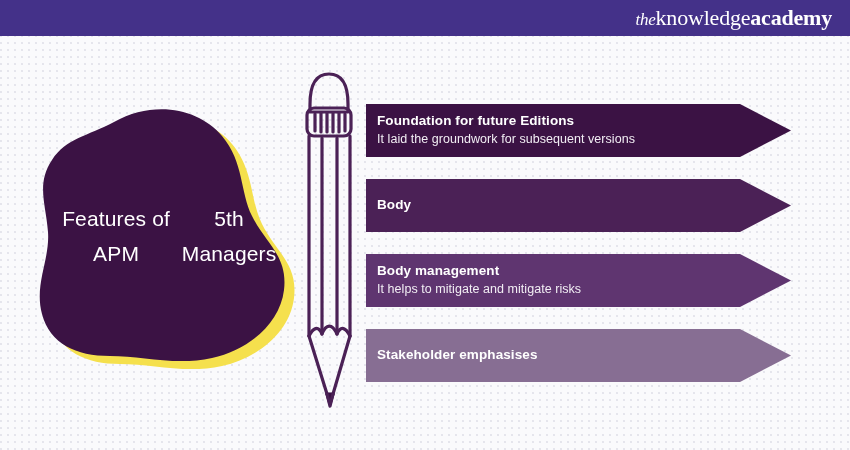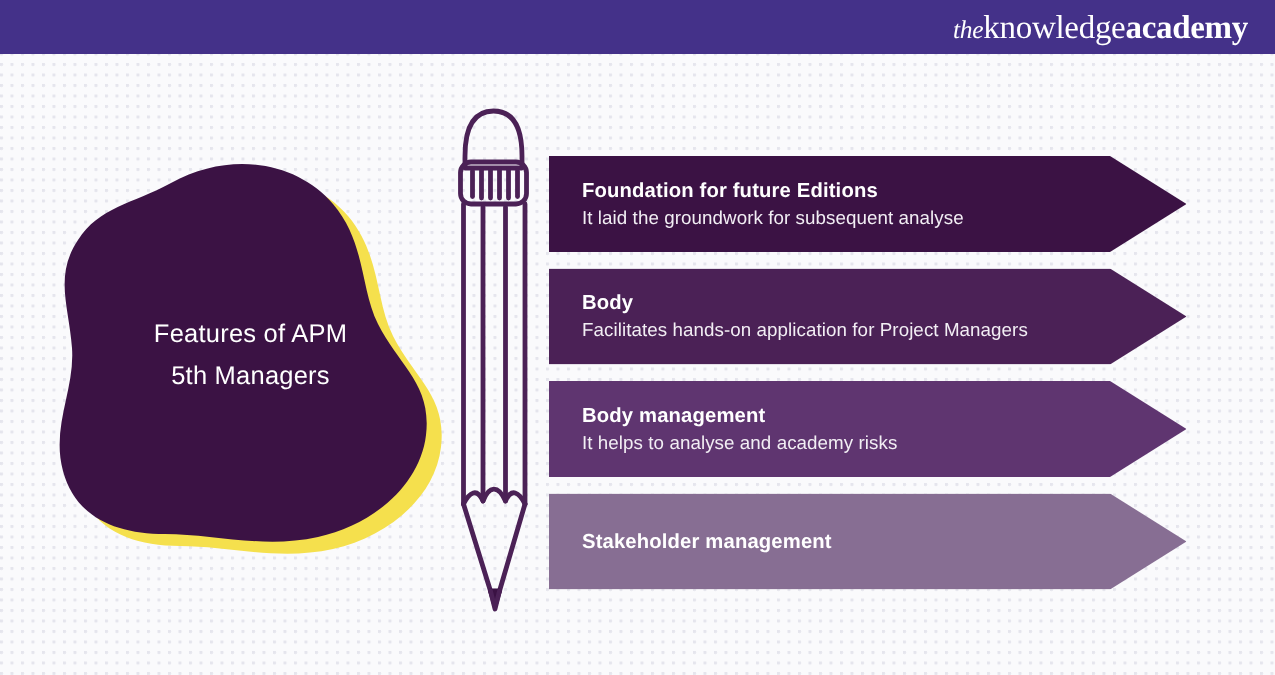--- a/index.html
+++ b/index.html
@@ -77,26 +77,26 @@
     height: 100%;
     overflow: visible;
   }
   .blob-text {
     position: absolute;
     left: 0;
     top: 0;
     width: 262px;
     height: 258px;
     display: flex;
-    flex-direction: column;
+    flex-direction: row;
     align-items: center;
     justify-content: center;
     text-align: center;
     color: #ffffff;
-    font-size: 17px;
+    font-size: 21px;
     line-height: 1.65;
     letter-spacing: 0.15px;
     padding: 0 18px;
     box-sizing: border-box;
     z-index: 3;
   }
 
   
   .pencil {
     position: absolute;
@@ -114,25 +114,25 @@
     left: 366px;
     top: 104px;
     width: 425px;
     height: 292px;
     z-index: 8;
   }
   .banner {
     position: absolute;
     left: 0;
     width: 425px;
-    height: 64px;
+    height: 53px;
     display: flex;
     flex-direction: column;
     justify-content: center;
-    padding-left: 22px;
+    padding-left: 11px;
     box-sizing: border-box;
     clip-path: polygon(0 0, 88% 0, 100% 50%, 88% 100%, 0 100%);
   }
   .banner-0 { top: 0px;   background: #3B1244; }
   .banner-1 { top: 75px;  background: #4B2156; }
   .banner-2 { top: 150px; background: #5F3570; }
   .banner-3 { top: 225px; background: #876E93; }
 
   .banner-title {
     color: #ffffff;
@@ -214,32 +214,31 @@
         <path d="M31,346 L34,356 L37,346 Z" fill="#3B1244" stroke="#3B1244"></path>
         <path d="M31,346 L34,358 L37,346"></path>
       </g>
     </svg>
   </div>
 
   <div class="banners">
 
     <div class="banner banner-0">
       <div class="banner-title">Foundation for future Editions</div>
-      <div class="banner-desc">It laid the groundwork for subsequent analyse</div>
+      <div class="banner-desc">It laid the groundwork for subsequent versions</div>
     </div>
 
     <div class="banner banner-1">
       <div class="banner-title">Body</div>
-      <div class="banner-desc">Facilitates hands-on application for Project Managers</div>
     </div>
 
     <div class="banner banner-2">
       <div class="banner-title">Body management</div>
-      <div class="banner-desc">It helps to analyse and academy risks</div>
+      <div class="banner-desc">It helps to mitigate and mitigate risks</div>
     </div>
 
     <div class="banner banner-3">
-      <div class="banner-title">Stakeholder management</div>
+      <div class="banner-title">Stakeholder emphasises</div>
     </div>
 
   </div>
 
 </div>
 
 </body></html>

